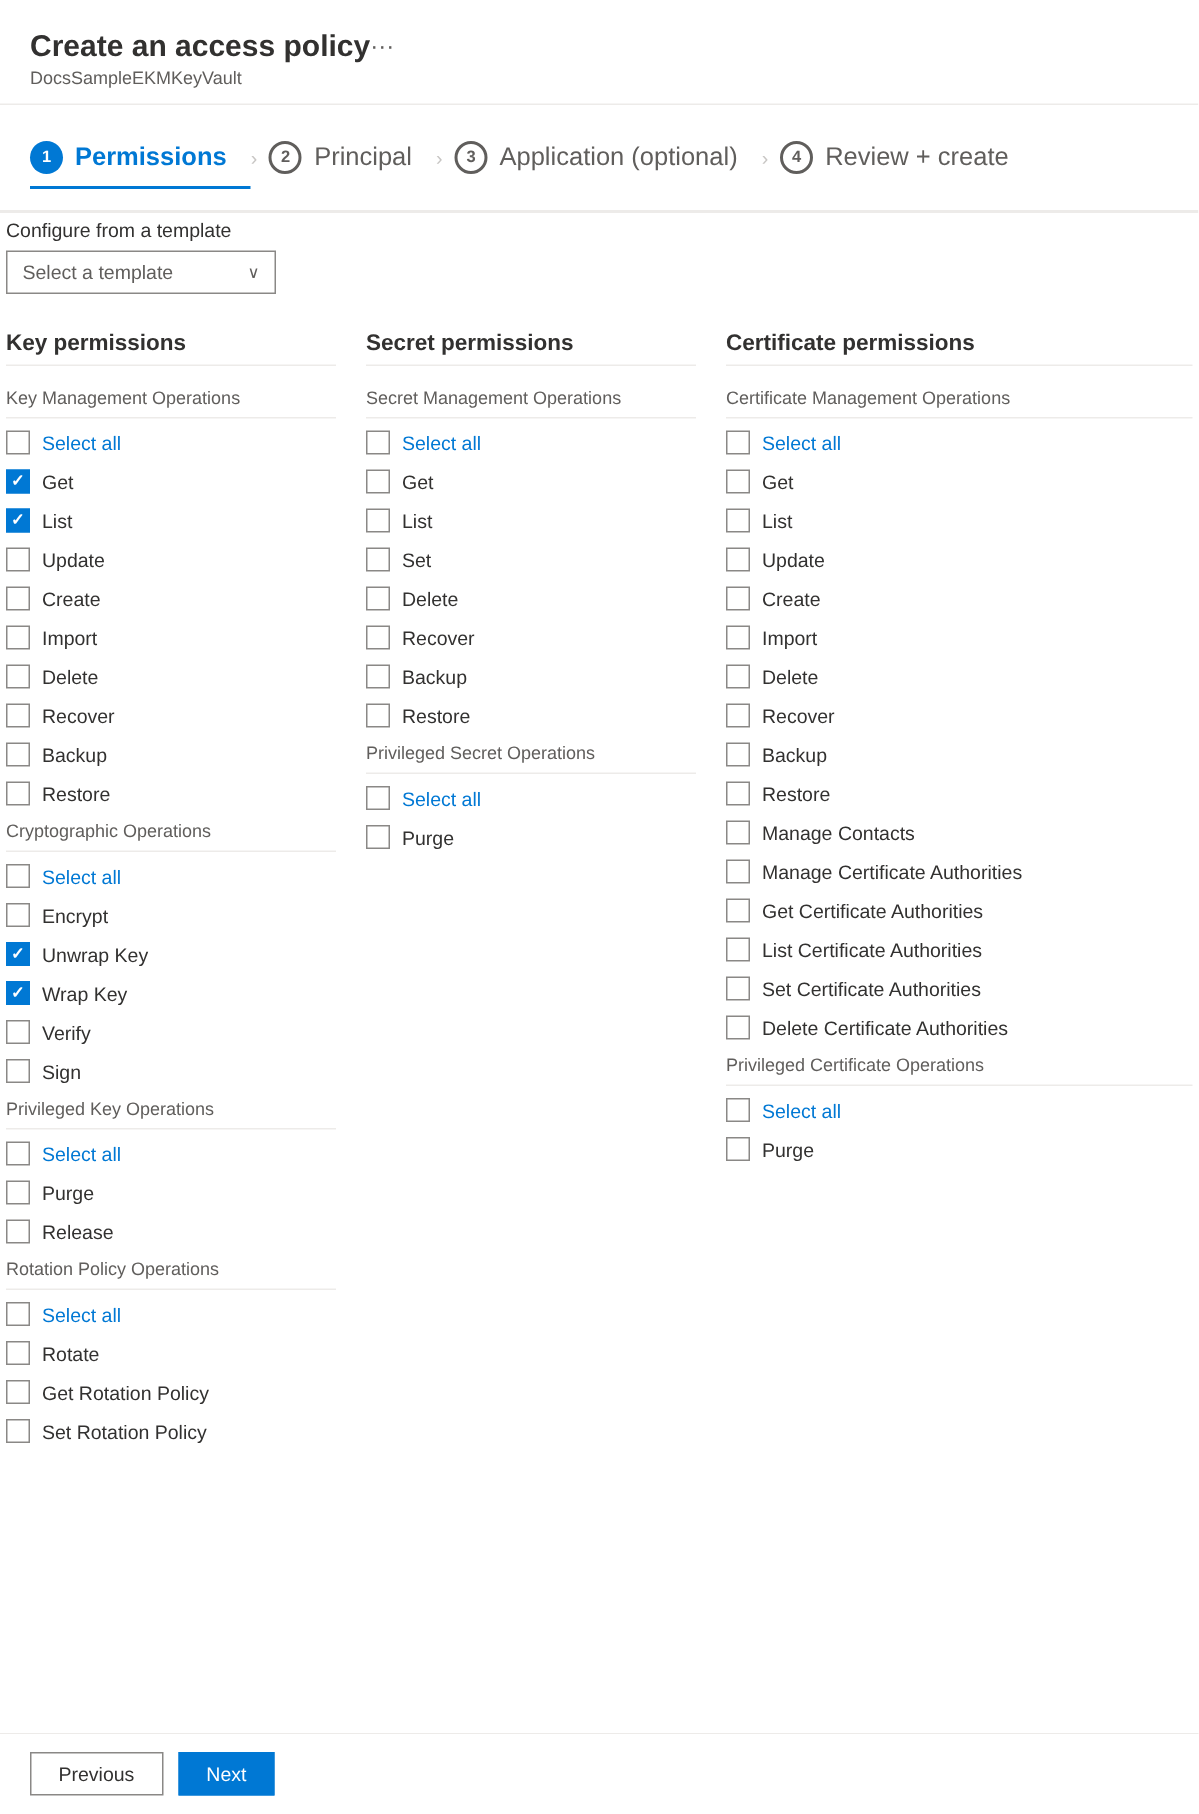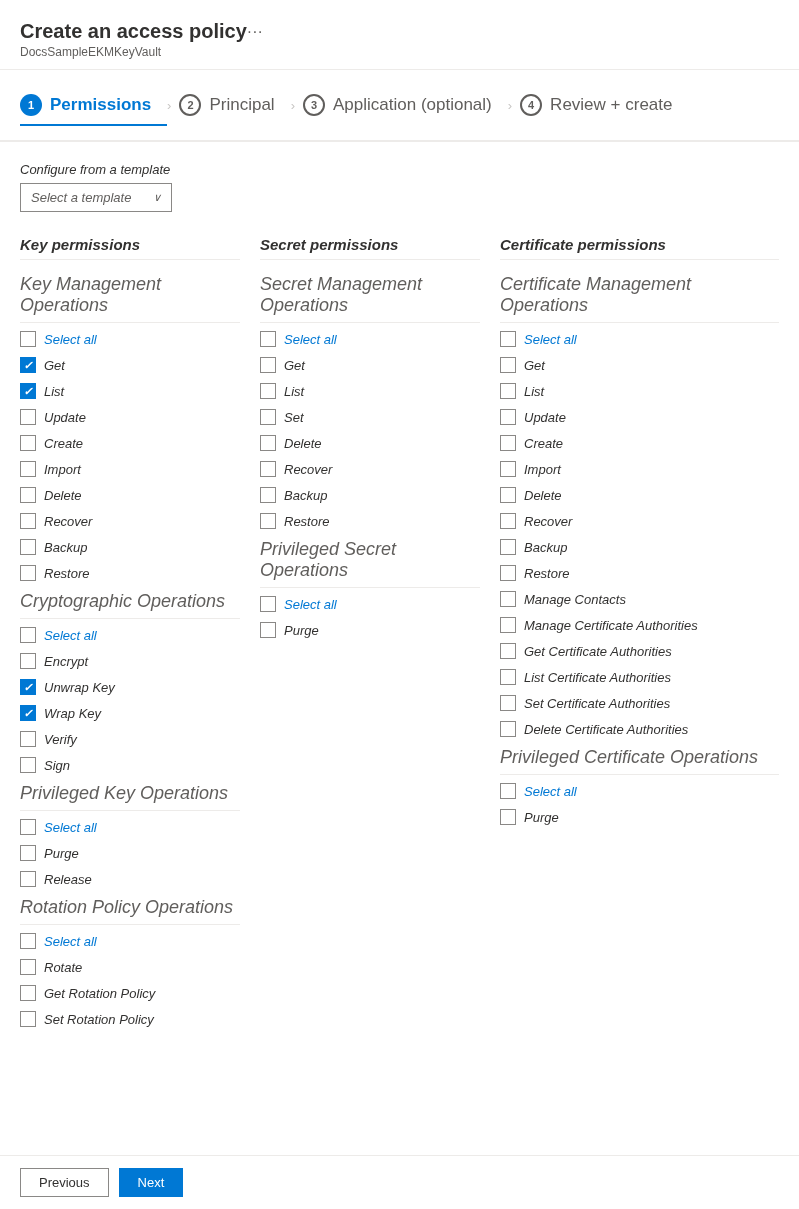--- a/index.html
+++ b/index.html
@@ -15,33 +15,33 @@
     .step { display: flex; align-items: center; gap: 8px; padding: 8px 16px 8px 0; cursor: pointer; position: relative; }
     .step.active { border-bottom: 2px solid #0078d4; margin-bottom: -2px; }
     .step-circle { width: 22px; height: 22px; border-radius: 50%; display: flex; align-items: center; justify-content: center; font-size: 11px; font-weight: 600; flex-shrink: 0; }
     .step.active .step-circle { background: #0078d4; color: #fff; }
     .step.inactive .step-circle { border: 2px solid #605e5c; color: #605e5c; background: #fff; }
     .step-label { font-size: 17px; }
     .step.active .step-label { color: #0078d4; font-weight: 600; }
     .step.inactive .step-label { color: #605e5c; }
     .step-sep { color: #c8c6c4; margin-right: 8px; }
     
-    .main-content { padding: 20px; font-style: italic; }
+    .main-content { padding: 4px; }
     
     .template-section { margin-bottom: 24px; }
     .template-label { font-size: 13px; color: #323130; margin-bottom: 6px; }
-    .template-dropdown { display: flex; align-items: center; justify-content: space-between; border: 1px solid #8a8886; padding: 6px 10px; width: 152px; cursor: pointer; background: #fff; }
+    .template-dropdown { display: flex; align-items: center; justify-content: space-between; border: 1px solid #8a8886; padding: 6px 10px; width: 180px; cursor: pointer; background: #fff; }
     .template-dropdown-text { color: #605e5c; font-size: 13px; }
     .chevron-icon { color: #605e5c; font-size: 11px; }
     
     .permissions-grid { display: grid; grid-template-columns: 220px 220px 1fr; gap: 4px 20px; }
     
     .perm-column { }
     .perm-section-title { font-size: 15px; font-weight: 600; color: #323130; margin-bottom: 14px; border-bottom: 1px solid #edebe9; padding-bottom: 6px; }
-    .perm-group-title { font-size: 18px; color: #605e5c; margin-bottom: 6px; margin-top: 8px; }
+    .perm-group-title { font-size: 12px; color: #605e5c; margin-bottom: 6px; margin-top: 8px; }
     .perm-group-title:first-child { margin-top: 0; }
     
     .checkbox-row { display: flex; align-items: center; gap: 8px; margin-bottom: 6px; padding: 2px 0; text-align: center; }
     .checkbox-row label { font-size: 13px; color: #323130; cursor: pointer; }
     .checkbox-row label.blue { color: #0078d4; cursor: pointer; }
     
     .cb-box { width: 16px; height: 16px; border: 1px solid #8a8886; background: #fff; display: flex; align-items: center; justify-content: center; flex-shrink: 0; cursor: pointer; }
     .cb-box.checked { background: #0078d4; border-color: #0078d4; }
     .cb-box.checked::after { content: '✓'; color: #fff; font-size: 11px; font-weight: 700; line-height: 1; }
     

